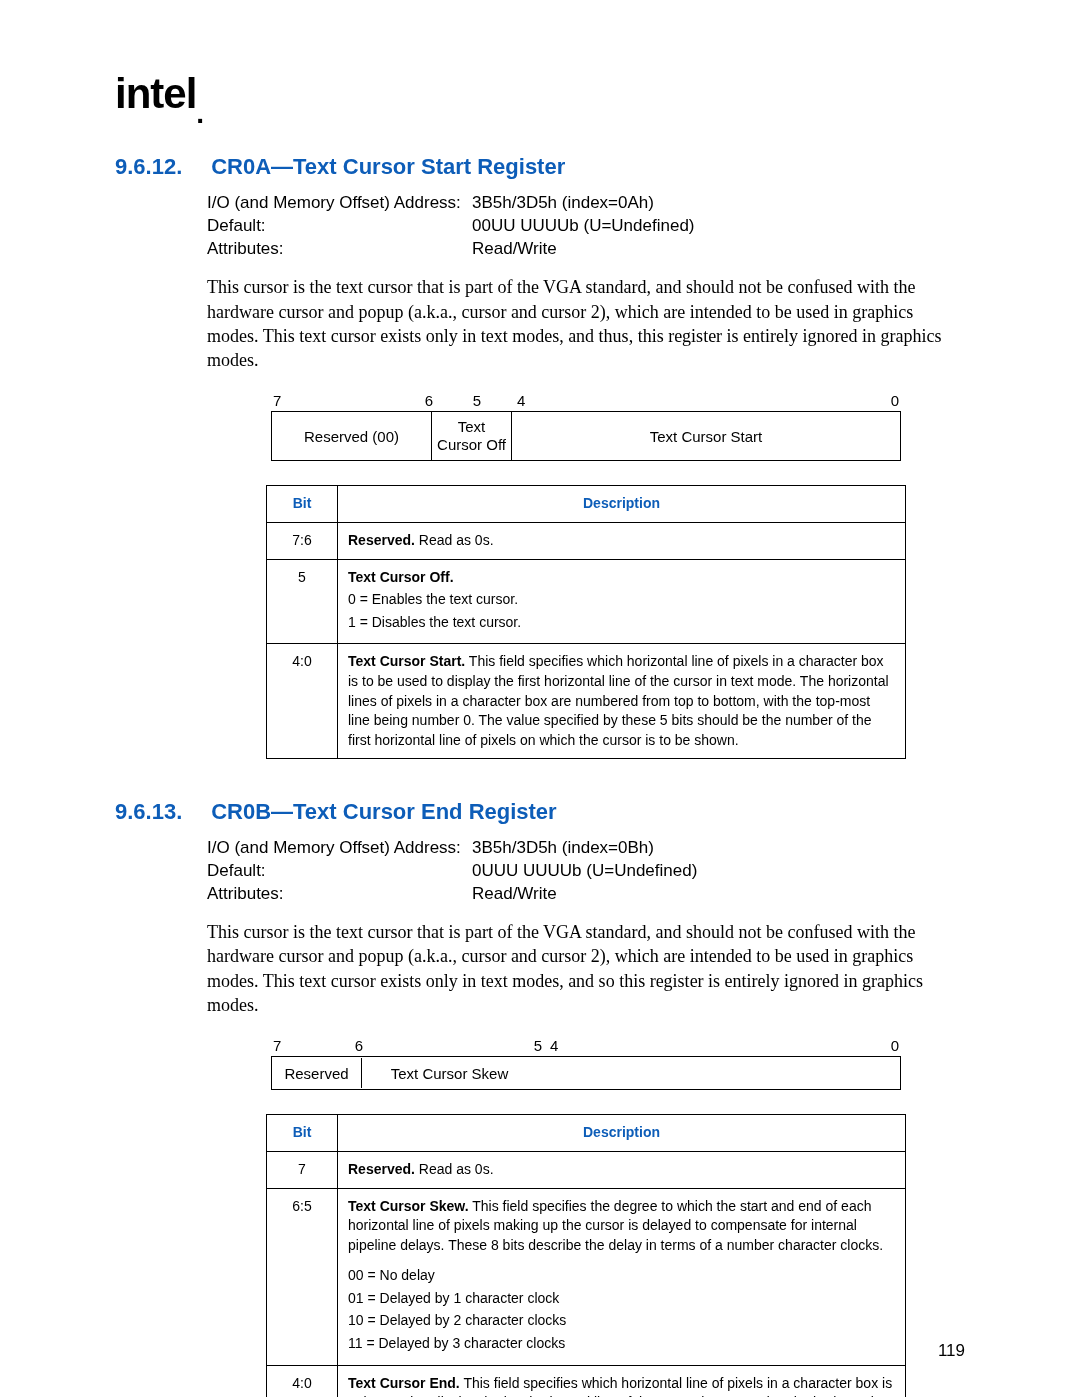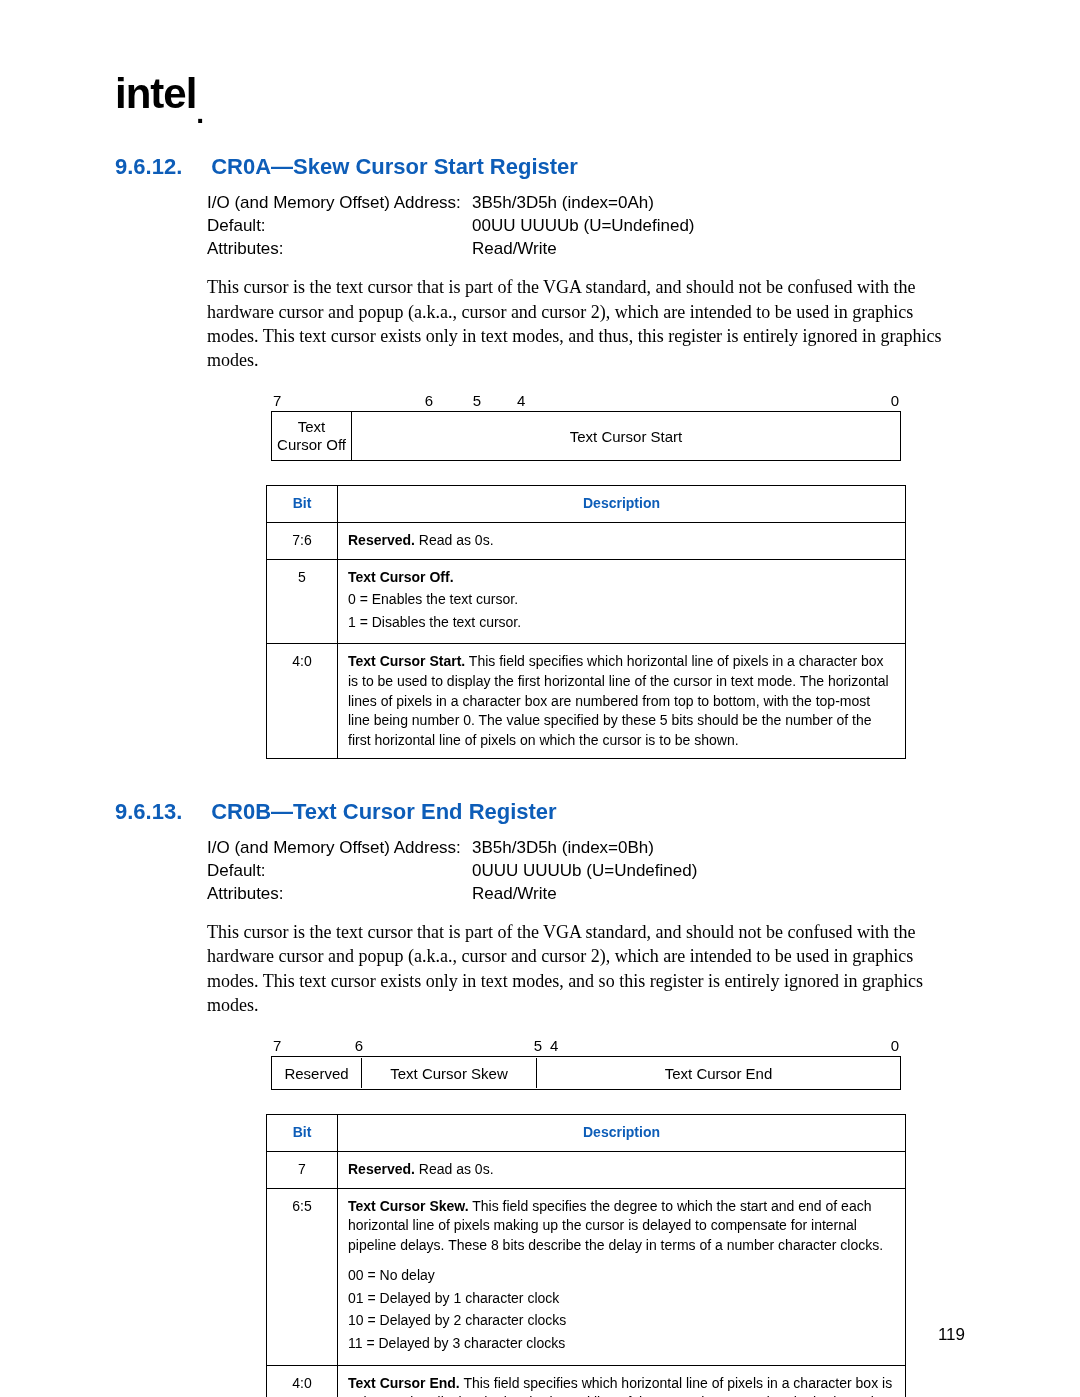--- a/index.html
+++ b/index.html
@@ -107,40 +107,40 @@
     font-weight: bold;
     text-align: center;
   }
   table.bittable td.bitcol {
     text-align: center;
     width: 50px;
   }
   .desc-line { margin: 3px 0; }
   .page-number {
     position: absolute;
-    bottom: 52px;
+    bottom: 36px;
     right: 115px;
     font-size: 17px;
   }
   .b { font-weight: bold; text-align: center; }
 </style>
 </head>
 <body>
 
 <div class="page">
 
 
   <div class="logo">
     <span>intel</span><sub style="font-size:28px;position:relative;top:6px;">.</sub>
   </div>
 
   <div class="content">
     <h2 class="section-title">
       <span class="sec-num">9.6.12.</span>
-      <span>CR0A—Skew Cursor Start Register</span>
+      <span>CR0A—Text Cursor Start Register</span>
     </h2>
 
     <div class="attrs">
       <div class="row">
           <div class="lbl">I/O (and Memory Offset) Address:</div>
           <div>3B5h/3D5h (index=0Ah)</div>
         </div>
       <div class="row">
           <div class="lbl">Default:</div>
           <div>00UU UUUUb (U=Undefined)</div>
@@ -155,20 +155,21 @@
 
     <div class="bitlayout">
       <div class="numrow">
         <div style="width:15px;text-align:left;">7</div>
         <div style="width:145px;text-align:right;padding-right:4px;">6</div>
         <div style="width:80px;">5</div>
         <div style="width:30px;text-align:left;">4</div>
         <div style="flex:1;text-align:right;">0</div>
       </div>
       <div class="boxrow">
+        <div style="width:160px;">Reserved (00)</div>
         <div style="width:80px;flex-direction:column;line-height:1.2;">Text Cursor Off</div>
         <div style="flex:1;">Text Cursor Start</div>
       </div>
     </div>
 
     <table class="bittable">
       <tbody>
           <tr>
         <th>Bit</th>
         <th>Description</th>
@@ -220,21 +221,20 @@
       <div class="numrow">
         <div style="width:15px;text-align:left;">7</div>
         <div style="width:75px;text-align:right;padding-right:4px;">6</div>
         <div style="width:175px;text-align:right;padding-right:4px;">5</div>
         <div style="width:30px;text-align:left;padding-left:4px;">4</div>
         <div style="flex:1;text-align:right;">0</div>
       </div>
       <div class="boxrow" style="min-height:32px;align-items:center;">
         <div style="width:90px;min-height:30px;">Reserved</div>
         <div style="width:175px;min-height:30px;">Text Cursor Skew</div>
-        <div style="flex:1;min-height:30px;">Text Cursor End</div>
       </div>
     </div>
 
     <table class="bittable">
       <tbody>
           <tr>
         <th>Bit</th>
         <th>Description</th>
       </tr>
       <tr>

